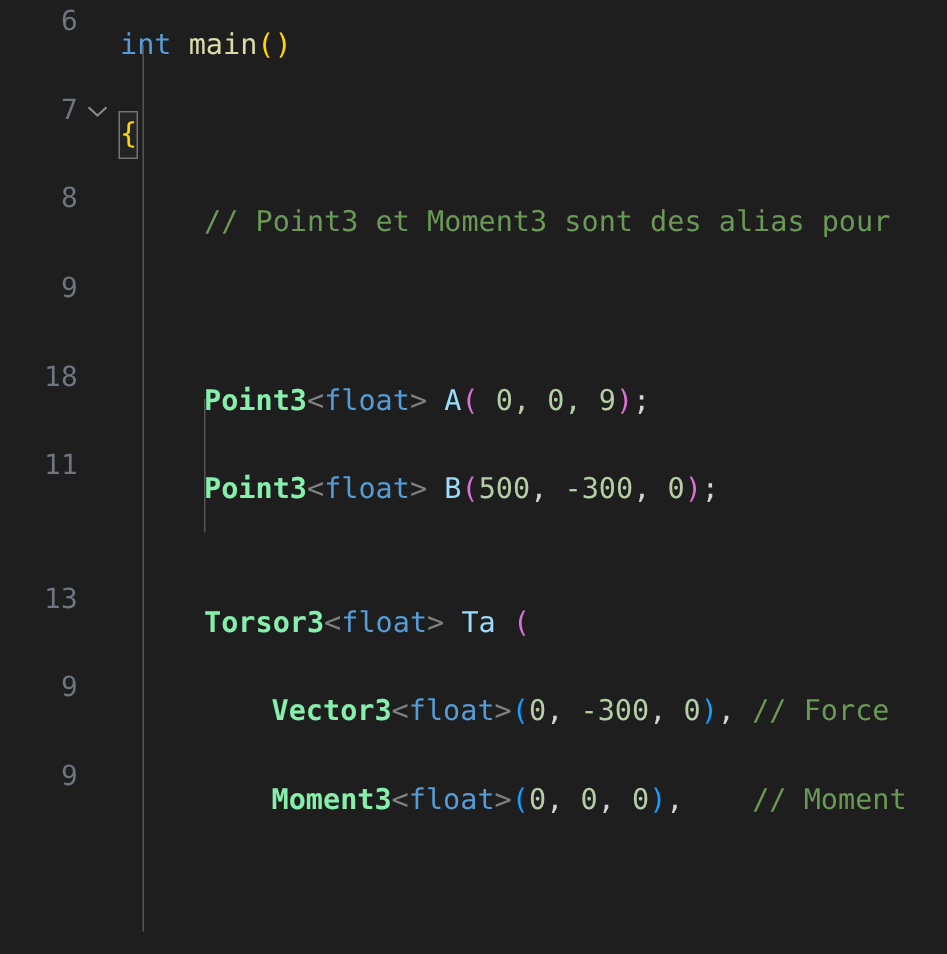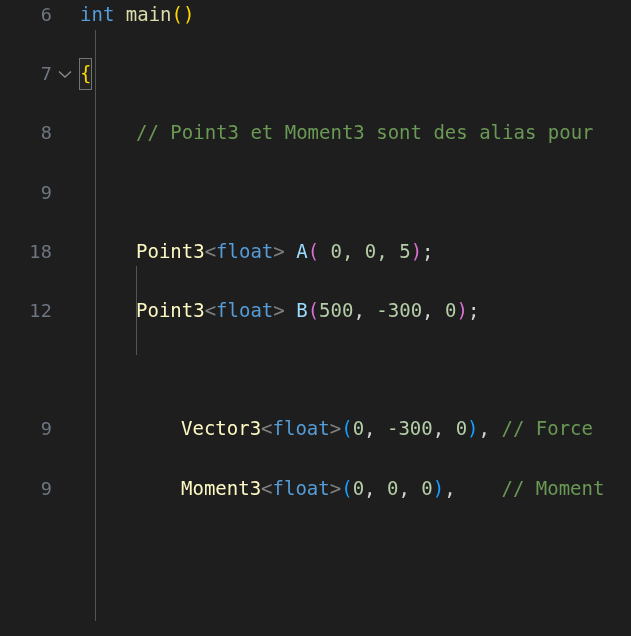--- a/index.html
+++ b/index.html
@@ -51,36 +51,36 @@
     width: 16px;
     height: 29.6px;
     color: #8a8a8a;
   }
   .fold svg { display: block; margin-top: 11px; }
 
   
   .code {
     position: absolute;
     left: 80px;
-    top: 0;
+    top: 16px;
     white-space: pre;
   }
 
   
   .guide {
     position: absolute;
     width: 1px;
     background: #545454;
     pointer-events: none;
     z-index: 2;
   }
 
   
   .t-kw      { color: #569cd6; }
-  .t-type    { color: #fef9c3; }
+  .t-type    { color: #86efac; font-weight: bold; }
   .t-fn      { color: #dcdcaa; }
   .t-var     { color: #9cdcfe; }
   .t-num     { color: #b5cea8; }
   .t-cmt     { color: #6a9955; text-align: right; }
   .t-plain   { color: #d4d4d4; }
   .t-angle   { color: #808080; }
   .t-b-yellow{ color: #ffd700; }
   .t-b-pink  { color: #da70d6; }
   .t-b-blue  { color: #179fff; }
 
@@ -121,29 +121,33 @@
     <span class="lineno">8</span>
     <span class="code" style="left:136px"><span class="t-cmt">// Point3 et Moment3 sont des alias pour</span></span>
   </div>
 
   <div class="code-line" style="top:88.8px">
     <span class="lineno">9</span>
   </div>
 
   <div class="code-line" style="top:118.4px">
     <span class="lineno">18</span>
-    <span class="code" style="left:136px"><span class="t-type">Point3</span><span class="t-angle">&lt;</span><span class="t-kw">float</span><span class="t-angle">&gt;</span><span class="t-plain"> </span><span class="t-var">A</span><span class="t-b-pink">(</span><span class="t-num"> 0, 0, 5</span><span class="t-b-pink">)</span><span class="t-plain">;</span></span>
+    <span class="code" style="left:136px"><span class="t-type">Point3</span><span class="t-angle">&lt;</span><span class="t-kw">float</span><span class="t-angle">&gt;</span><span class="t-plain"> </span><span class="t-var">A</span><span class="t-b-pink">(</span><span class="t-num"> 0, 0, 9</span><span class="t-b-pink">)</span><span class="t-plain">;</span></span>
   </div>
 
   <div class="code-line" style="top:148px">
-    <span class="lineno">12</span>
+    <span class="lineno">11</span>
     <span class="code" style="left:136px"><span class="t-type">Point3</span><span class="t-angle">&lt;</span><span class="t-kw">float</span><span class="t-angle">&gt;</span><span class="t-plain"> </span><span class="t-var">B</span><span class="t-b-pink">(</span><span class="t-num">500</span><span class="t-plain">, </span><span class="t-num">-300</span><span class="t-plain">, </span><span class="t-num">0</span><span class="t-b-pink">)</span><span class="t-plain">;</span></span>
   </div>
 
 
+  <div class="code-line" style="top:207.2px">
+    <span class="lineno">13</span>
+    <span class="code" style="left:136px"><span class="t-type">Torsor3</span><span class="t-angle">&lt;</span><span class="t-kw">float</span><span class="t-angle">&gt;</span><span class="t-plain"> </span><span class="t-var">Ta</span><span class="t-plain"> </span><span class="t-b-pink">(</span></span>
+  </div>
 
   <div class="code-line" style="top:236.8px">
     <span class="lineno">9</span>
     <span class="code" style="left:181px"><span class="t-type">Vector3</span><span class="t-angle">&lt;</span><span class="t-kw">float</span><span class="t-angle">&gt;</span><span class="t-b-blue">(</span><span class="t-num">0</span><span class="t-plain">, </span><span class="t-num">-300</span><span class="t-plain">, </span><span class="t-num">0</span><span class="t-b-blue">)</span><span class="t-plain">,</span><span class="t-plain"> </span><span class="t-cmt">// Force</span></span>
   </div>
 
   <div class="code-line" style="top:266.4px">
     <span class="lineno">9</span>
     <span class="code" style="left:181px"><span class="t-type">Moment3</span><span class="t-angle">&lt;</span><span class="t-kw">float</span><span class="t-angle">&gt;</span><span class="t-b-blue">(</span><span class="t-num">0</span><span class="t-plain">, </span><span class="t-num">0</span><span class="t-plain">, </span><span class="t-num">0</span><span class="t-b-blue">)</span><span class="t-plain">,</span><span class="t-plain">    </span><span class="t-cmt">// Moment</span></span>
   </div>

